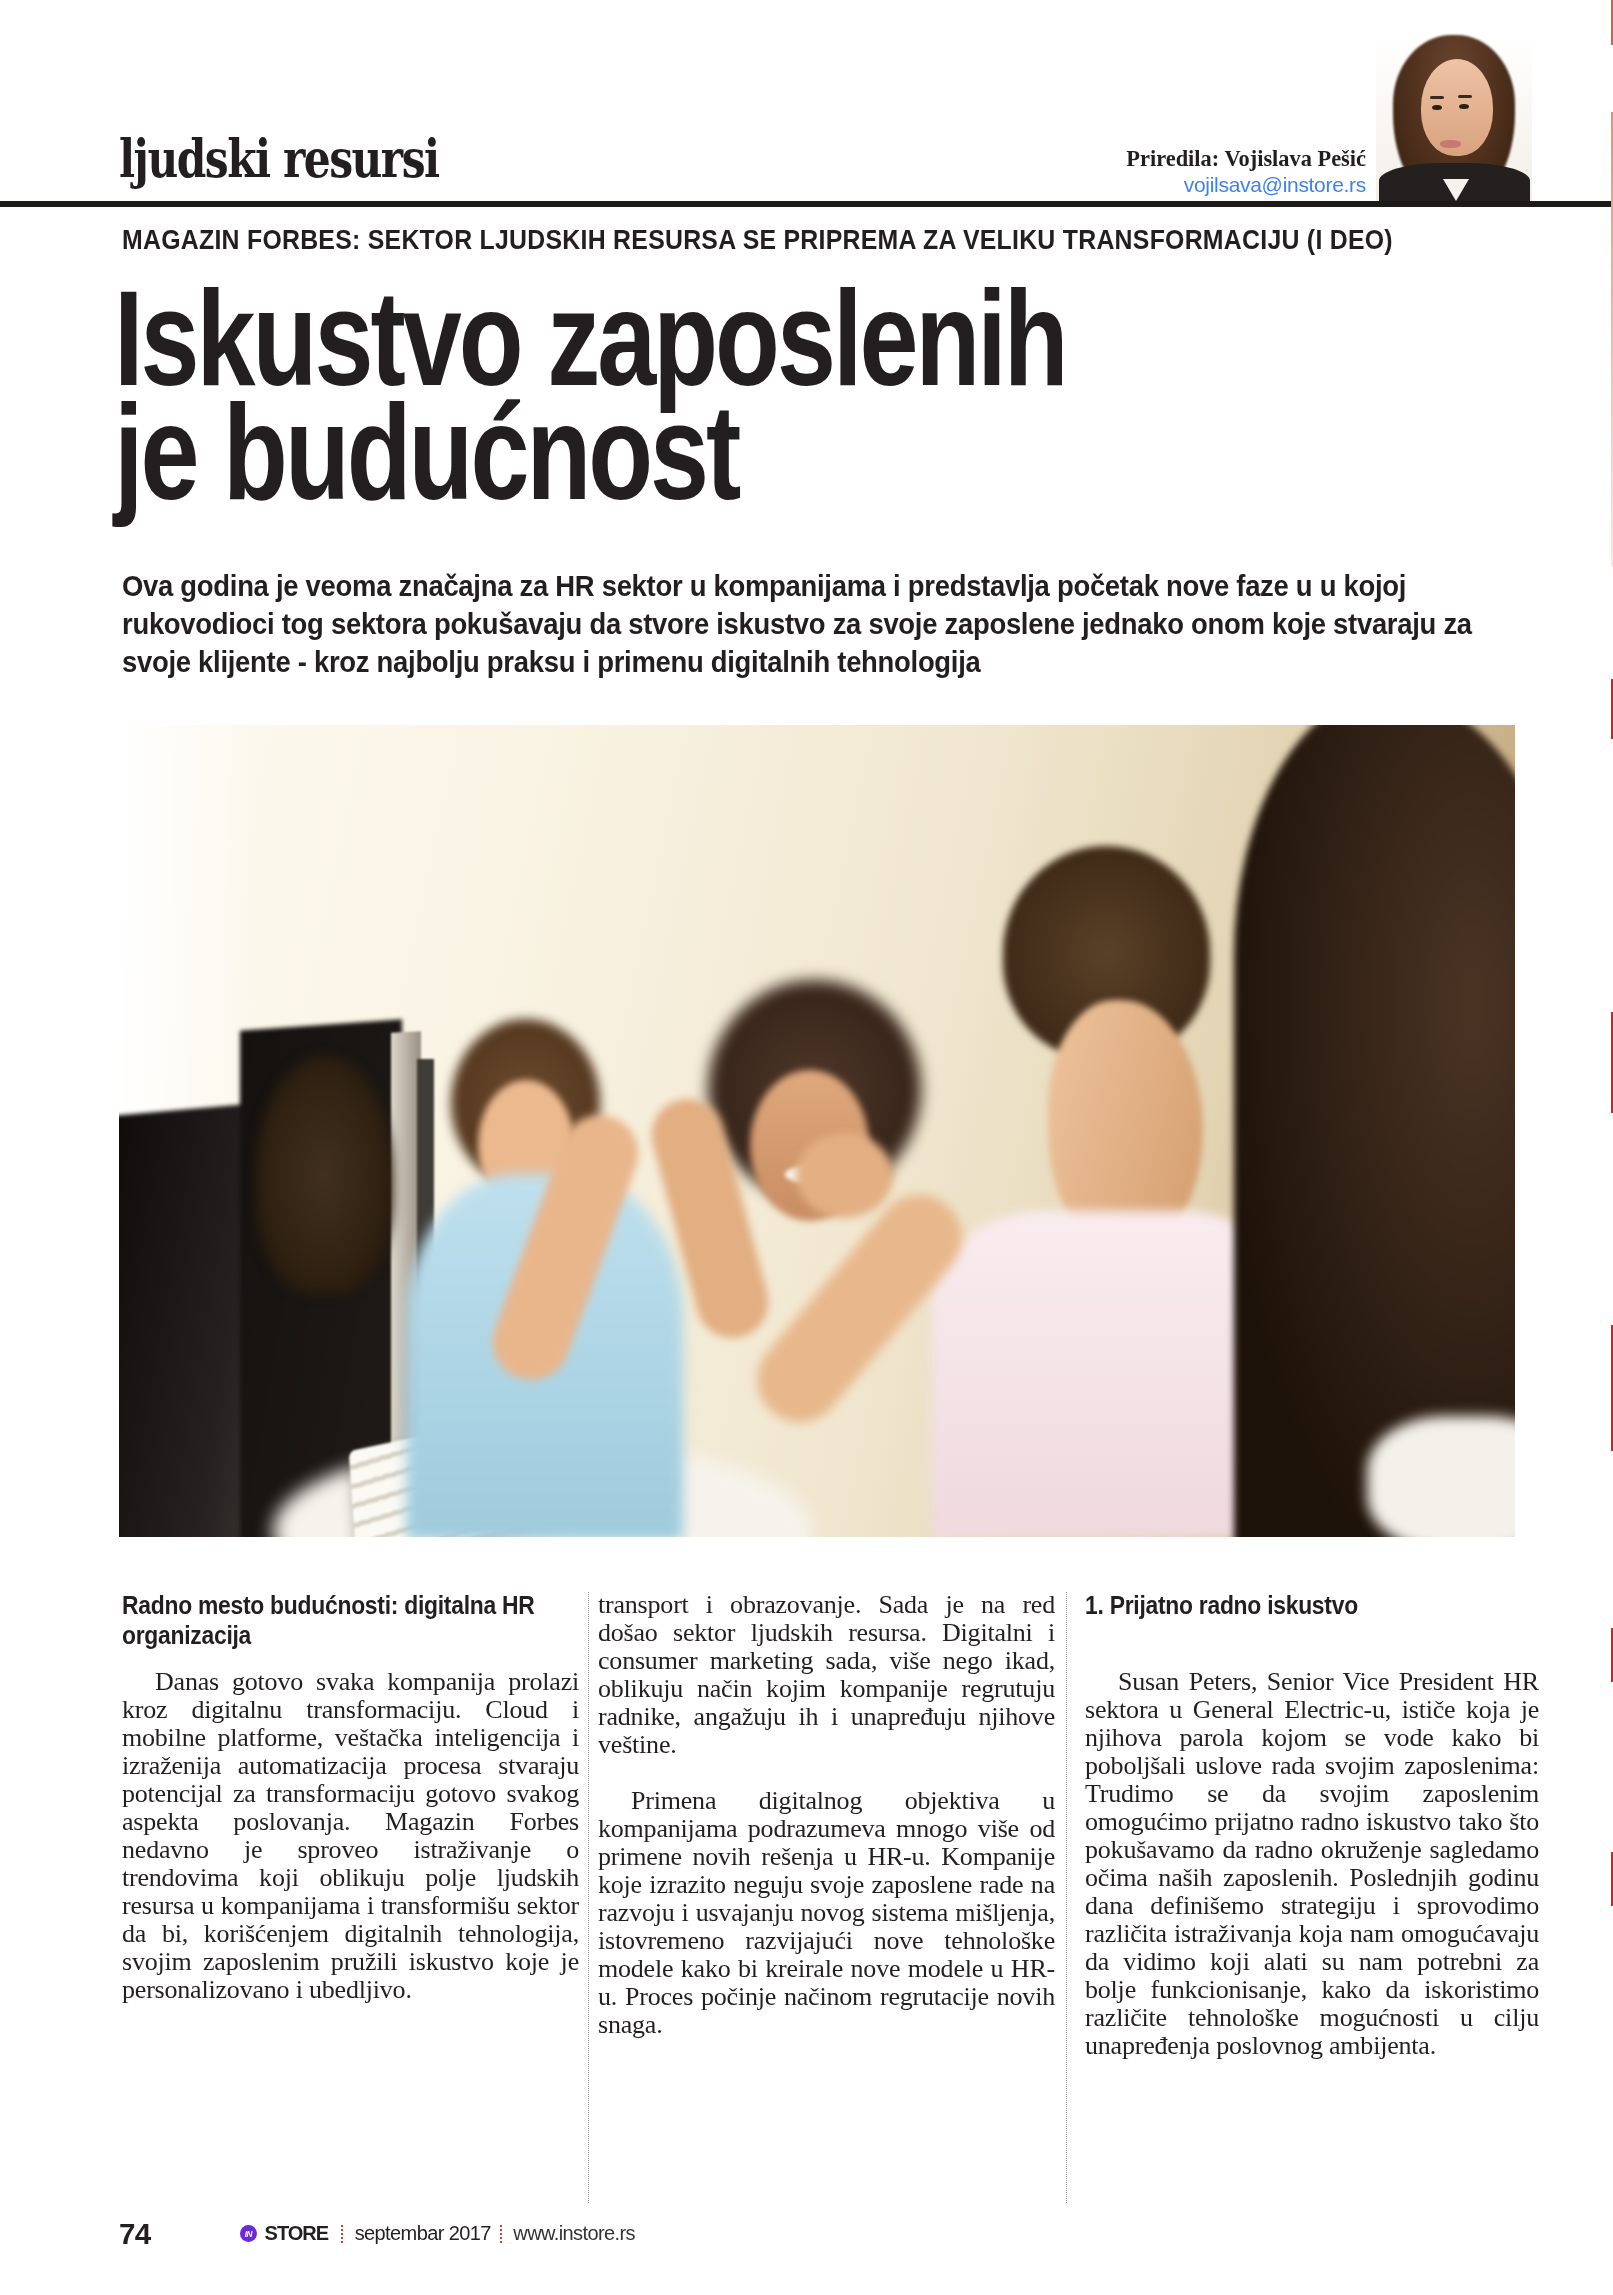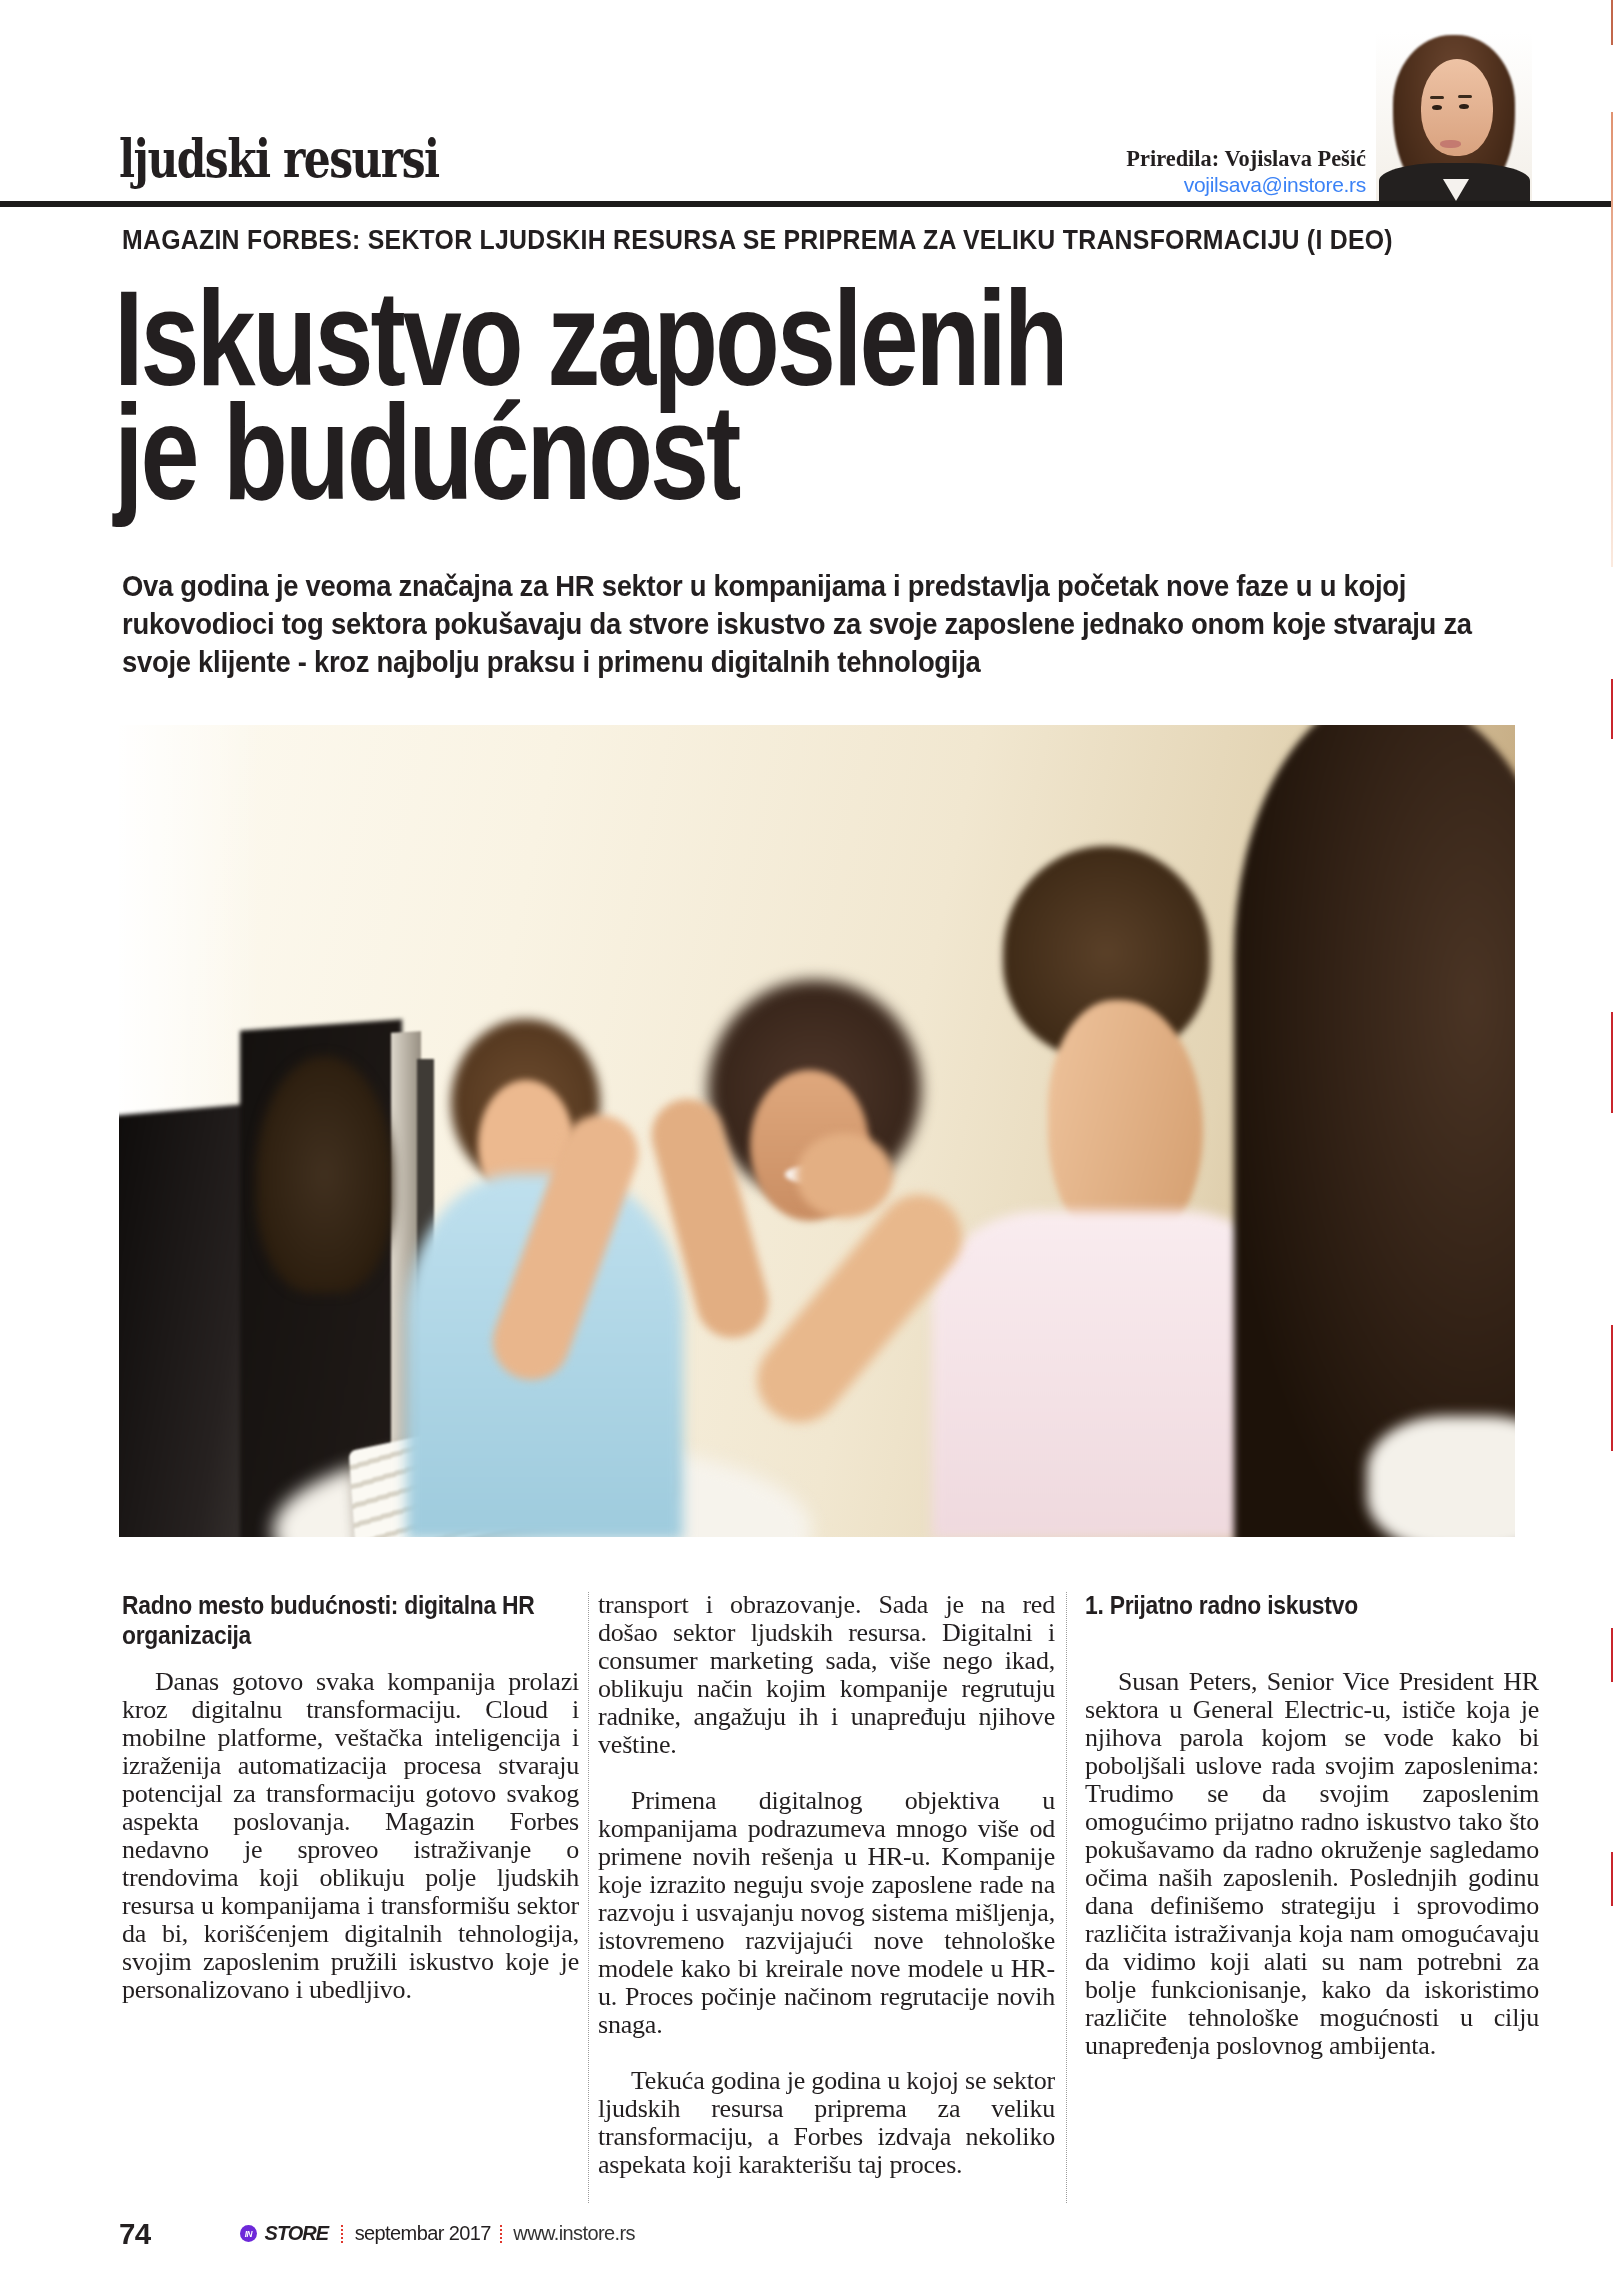--- a/index.html
+++ b/index.html
@@ -112,21 +112,21 @@
   .quote{ }
   .vdiv{ position:absolute; top:1592px; height:611px; width:0; border-left:1.9px dotted #9b9b9b; }
   .vdiv-1{ left:588px; } .vdiv-2{ left:1066px; }
   
   .footer{ position:absolute; left:119px; top:2219px; height:29.5px; display:flex; align-items:center;
     font-family:"Liberation Sans", sans-serif; }
   .pagenum{ font-weight:bold; font-size:29.5px; letter-spacing:-0.6px; margin-right:89px; }
   .logo-mark{ width:17.3px; height:17.3px; background:#6d28d9; border-radius:50%; color:#fff;
     font-size:8.3px; font-weight:bold; font-style:italic; display:flex; align-items:center;
     justify-content:center; letter-spacing:-0.6px; margin-right:7.7px; }
-  .logo-text{ font-weight:bold; font-size:20px; letter-spacing:-1px; margin-right:13px;font-style:italic; }
+  .logo-text{ font-weight:bold; font-size:20px; letter-spacing:-1px; margin-right:13px; }
   .red-sep{ height:18px; width:0; border-left:2.6px dotted #e0372d; margin-right:11.5px; }
   .issue{ font-weight:normal; font-size:20px; letter-spacing:-0.6px; margin-right:9px; }
   .website{ font-size:20px; letter-spacing:-0.6px; color:#333; }
   
   .edge{ position:absolute; right:0; width:2.6px; }
   .edge-1{ top:0; height:45px; background:#c2674b; }
   .edge-2{ top:112px; height:455px; background:linear-gradient(#e09270,#fbeadf); }
   .edge-3{ top:679px; height:60px; background:#c9252c; }
   .edge-4{ top:1012px; height:101px; background:#c9252c; }
   .edge-5{ top:1325px; height:126px; background:#c9252c; }
@@ -197,21 +197,20 @@
   <div class="col col-1">
     <h3>Radno mesto budućnosti: digitalna HR organizacija</h3>
     <p>Danas gotovo svaka kompanija prolazi kroz digitalnu transformaciju. Cloud i mobilne platforme, veštačka inteligencija i izraženija automatizacija procesa stvaraju potencijal za transformaciju gotovo svakog aspekta poslovanja. Magazin Forbes nedavno je sproveo istraživanje o trendovima koji oblikuju polje ljudskih resursa u kompanijama i transformišu sektor da bi, korišćenjem digitalnih tehnologija, svojim zaposlenim pružili iskustvo koje je personalizovano i ubedljivo.</p>
   </div>
 
   <div class="vdiv vdiv-1"></div>
 
   <div class="col col-2">
     <p class="cont">transport i obrazovanje. Sada je na red došao sektor ljudskih resursa. Digitalni i consumer marketing sada, više nego ikad, oblikuju način kojim kompanije regrutuju radnike, angažuju ih i unapređuju njihove veštine.</p>
     <p>Primena digitalnog objektiva u kompanijama podrazumeva mnogo više od primene novih rešenja u HR-u. Kompanije koje izrazito neguju svoje zaposlene rade na razvoju i usvajanju novog sistema mišljenja, istovremeno razvijajući nove tehnološke modele kako bi kreirale nove modele u HR-u. Proces počinje načinom regrutacije novih snaga.</p>
-    <p>Tekuća godina je godina u kojoj se sektor ljudskih resursa priprema za veliku transformaciju, a Forbes izdvaja nekoliko aspekata koji karakterišu taj proces.</p>
   </div>
 
   <div class="vdiv vdiv-2"></div>
 
   <div class="col col-3">
     <h3>1. Prijatno radno iskustvo</h3>
     <p><span>Susan Peters, Senior Vice President HR sektora u General Electric-u, ističe koja je njihova parola kojom se vode kako bi poboljšali uslove rada svojim zaposlenima: </span><span class="quote">Trudimo se da svojim zaposlenim omogućimo prijatno radno iskustvo tako što pokušavamo da radno okruženje sagledamo očima naših zaposlenih. Poslednjih godinu dana definišemo strategiju i sprovodimo različita istraživanja koja nam omogućavaju da vidimo koji alati su nam potrebni za bolje funkcionisanje, kako da iskoristimo različite tehnološke mogućnosti u cilju unapređenja poslovnog ambijenta.</span></p>
   </div>
 
   <div class="footer">

